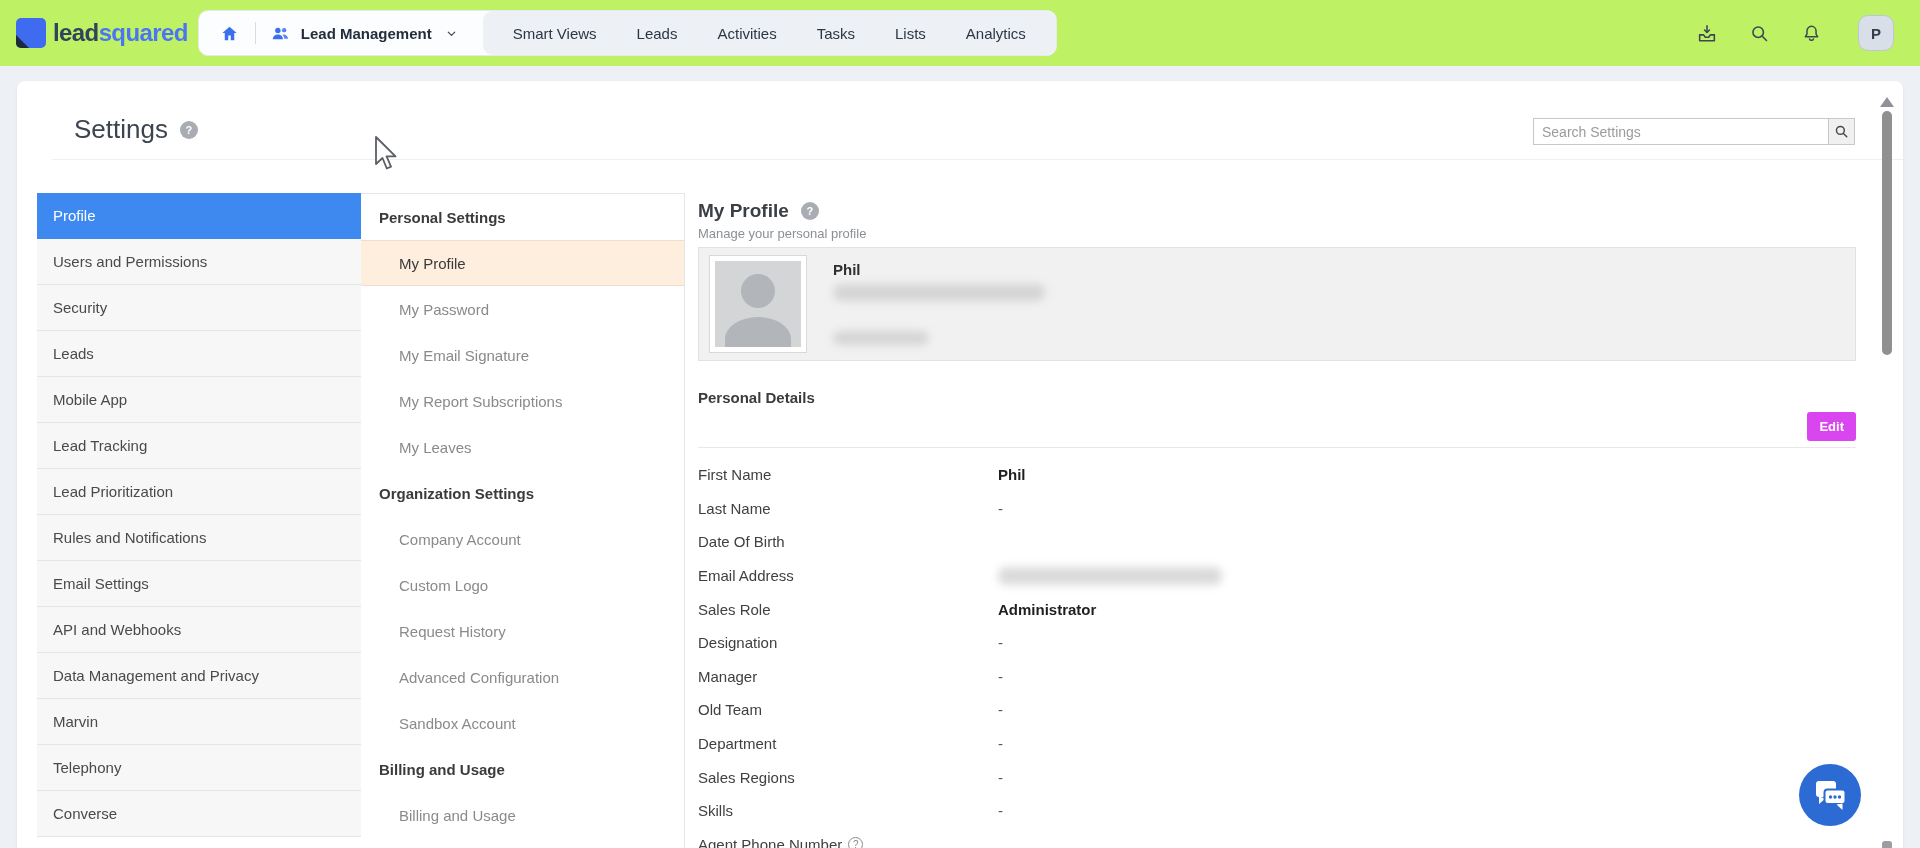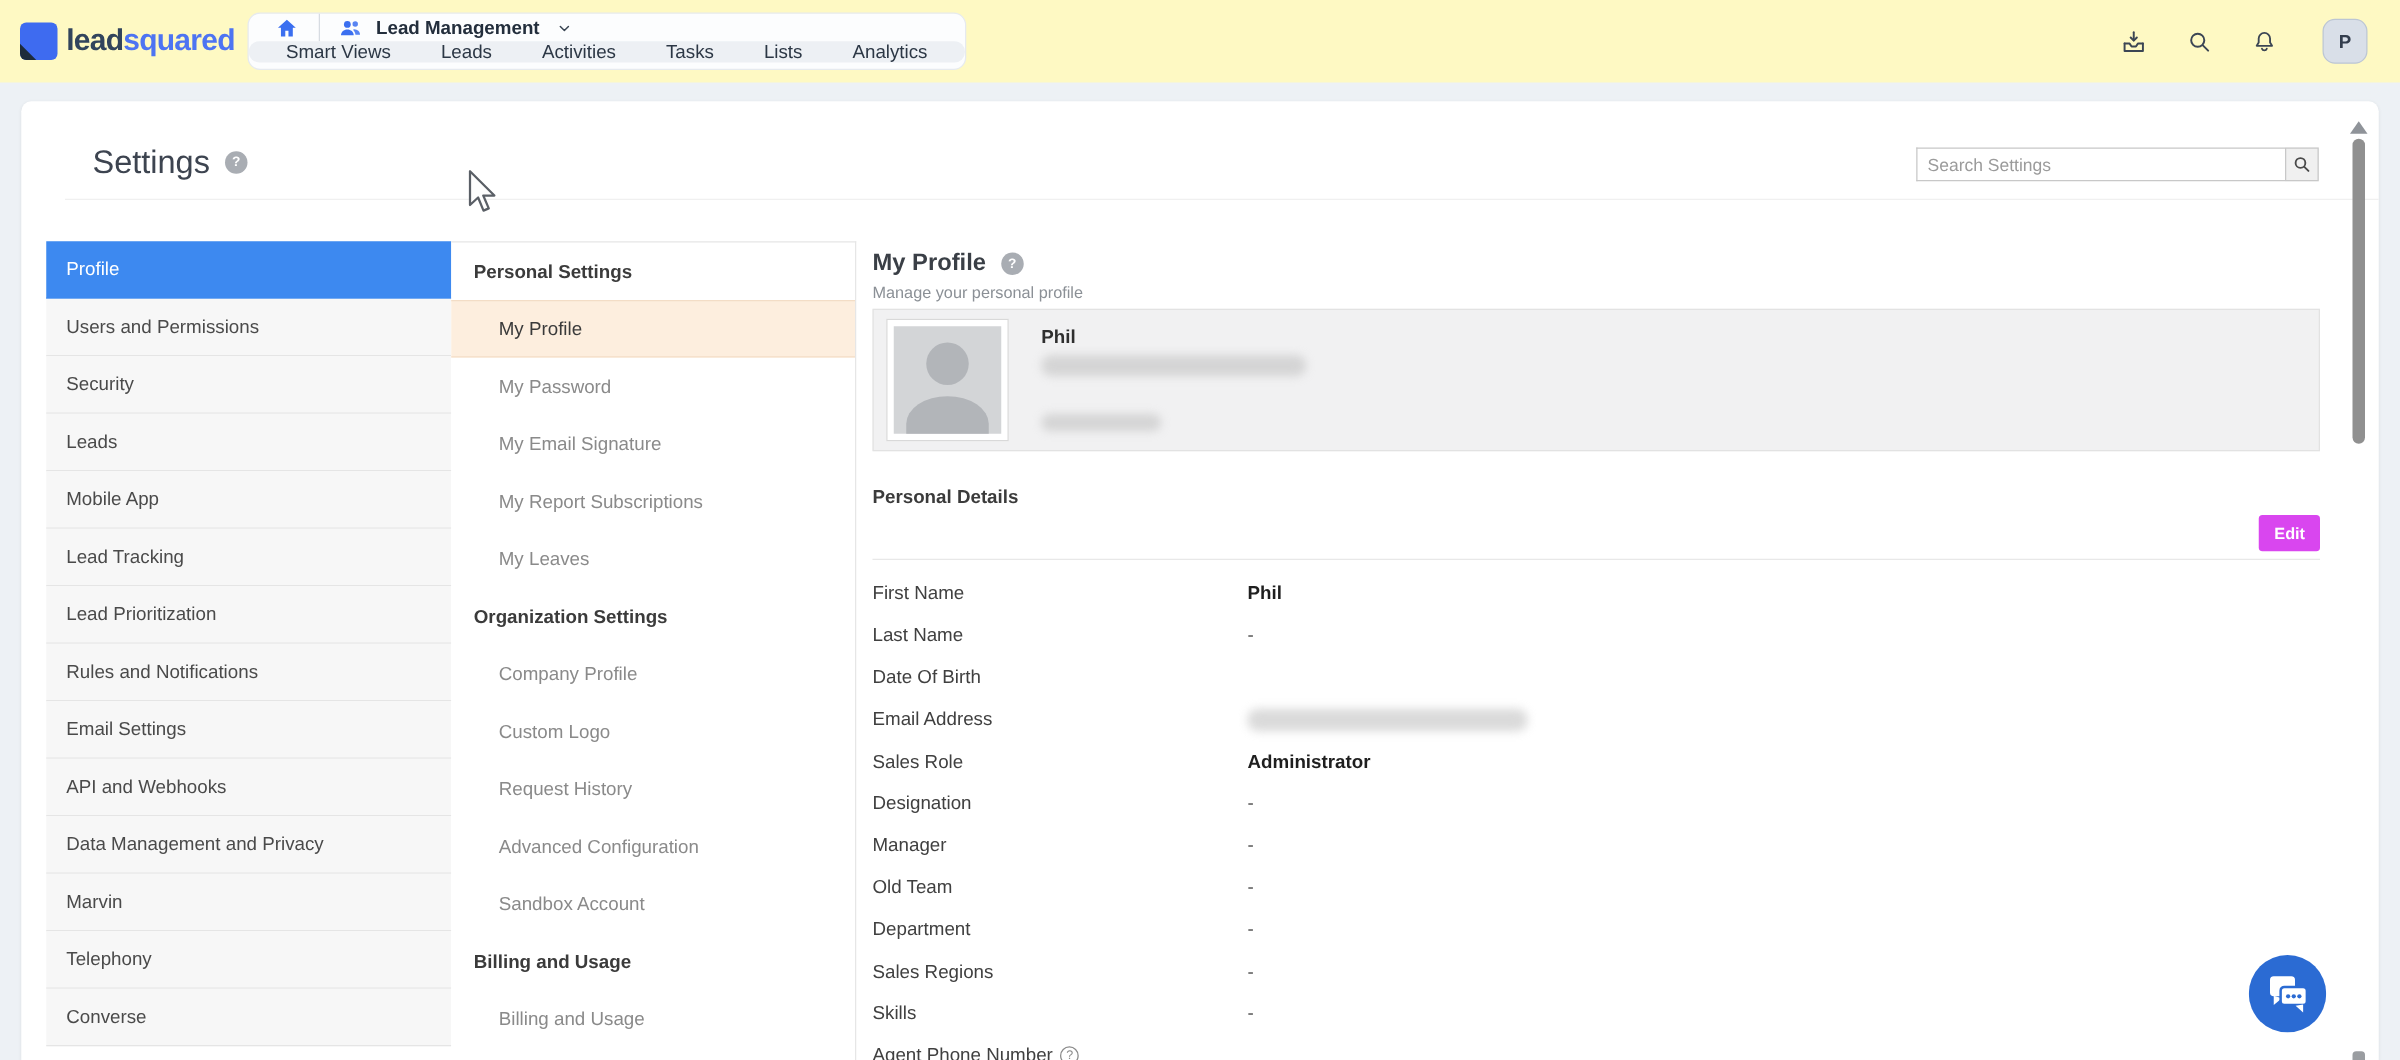--- a/index.html
+++ b/index.html
@@ -1,30 +1,30 @@
 <!DOCTYPE html>
 <html><head>
 <meta charset="utf-8">
 <style>
   * { margin:0; padding:0; box-sizing:border-box; }
   html,body { width:1920px; height:848px; overflow:hidden; }
   body { font-family:"Liberation Sans","DejaVu Sans",sans-serif; background:#edf1f5; position:relative; color:#333; }
 
   
-  .topbar { height:66px; display:flex; align-items:center; padding:0 26px 0 16px; background:#fef9c3; }
+  .topbar { height:66px; display:flex; align-items:center; padding:0 26px 0 16px; background:#bef264; }
   .logo { display:flex; align-items:center; gap:7px; cursor:pointer; }
   .logo-mark { width:30px; height:30px; background:#3e6bf0; border-radius:5px; position:relative; overflow:hidden; }
   .logo-mark::after { content:""; position:absolute; left:0; bottom:0; width:0; height:0;
     border-left:13px solid #1d2b3a; border-top:13px solid transparent; }
   .logo-text { font-size:24px; font-weight:600; letter-spacing:-0.6px; line-height:1; }
   .logo-text .lead { color:#31445c; }
   .logo-text .squared { color:#4d74f2; }
 
   .nav-group { display:flex; align-items:stretch; height:46px; margin-left:10px;
-    background:#fcfdfe; border:1px solid #e6eaef; border-radius:10px;flex-direction:column; }
+    background:#fcfdfe; border:1px solid #e6eaef; border-radius:10px; }
   .nav-left { display:flex; align-items:center; gap:14px; padding:0 20px; }
   .nav-divider { width:1px; height:22px; background:#d7dce2; }
   .workspace { display:flex; align-items:center; gap:9px; cursor:pointer; }
   .workspace-label { font-size:15px; font-weight:600; color:#232e3c; }
   .nav-items { display:flex; align-items:center; gap:40px; list-style:none;
     background:#edf0f4; border-radius:10px; padding:0 30px; }
   .nav-item { font-size:15px; font-weight:500; color:#2c3745; cursor:pointer; white-space:nowrap; }
 
   .topbar-right { margin-left:auto; display:flex; align-items:center; gap:30px; }
   .tb-icon { width:22px; height:22px; display:flex; align-items:center; justify-content:center; cursor:pointer; }
@@ -243,21 +243,21 @@
         <div class="menu-entry">My Password</div>
 
         <div class="menu-entry">My Email Signature</div>
 
         <div class="menu-entry">My Report Subscriptions</div>
 
         <div class="menu-entry">My Leaves</div>
 
         <div class="menu-entry header">Organization Settings</div>
 
-        <div class="menu-entry">Company Profile</div>
+        <div class="menu-entry">Company Account</div>
 
         <div class="menu-entry">Custom Logo</div>
 
         <div class="menu-entry">Request History</div>
 
         <div class="menu-entry">Advanced Configuration</div>
 
         <div class="menu-entry">Sandbox Account</div>
 
         <div class="menu-entry header">Billing and Usage</div>

